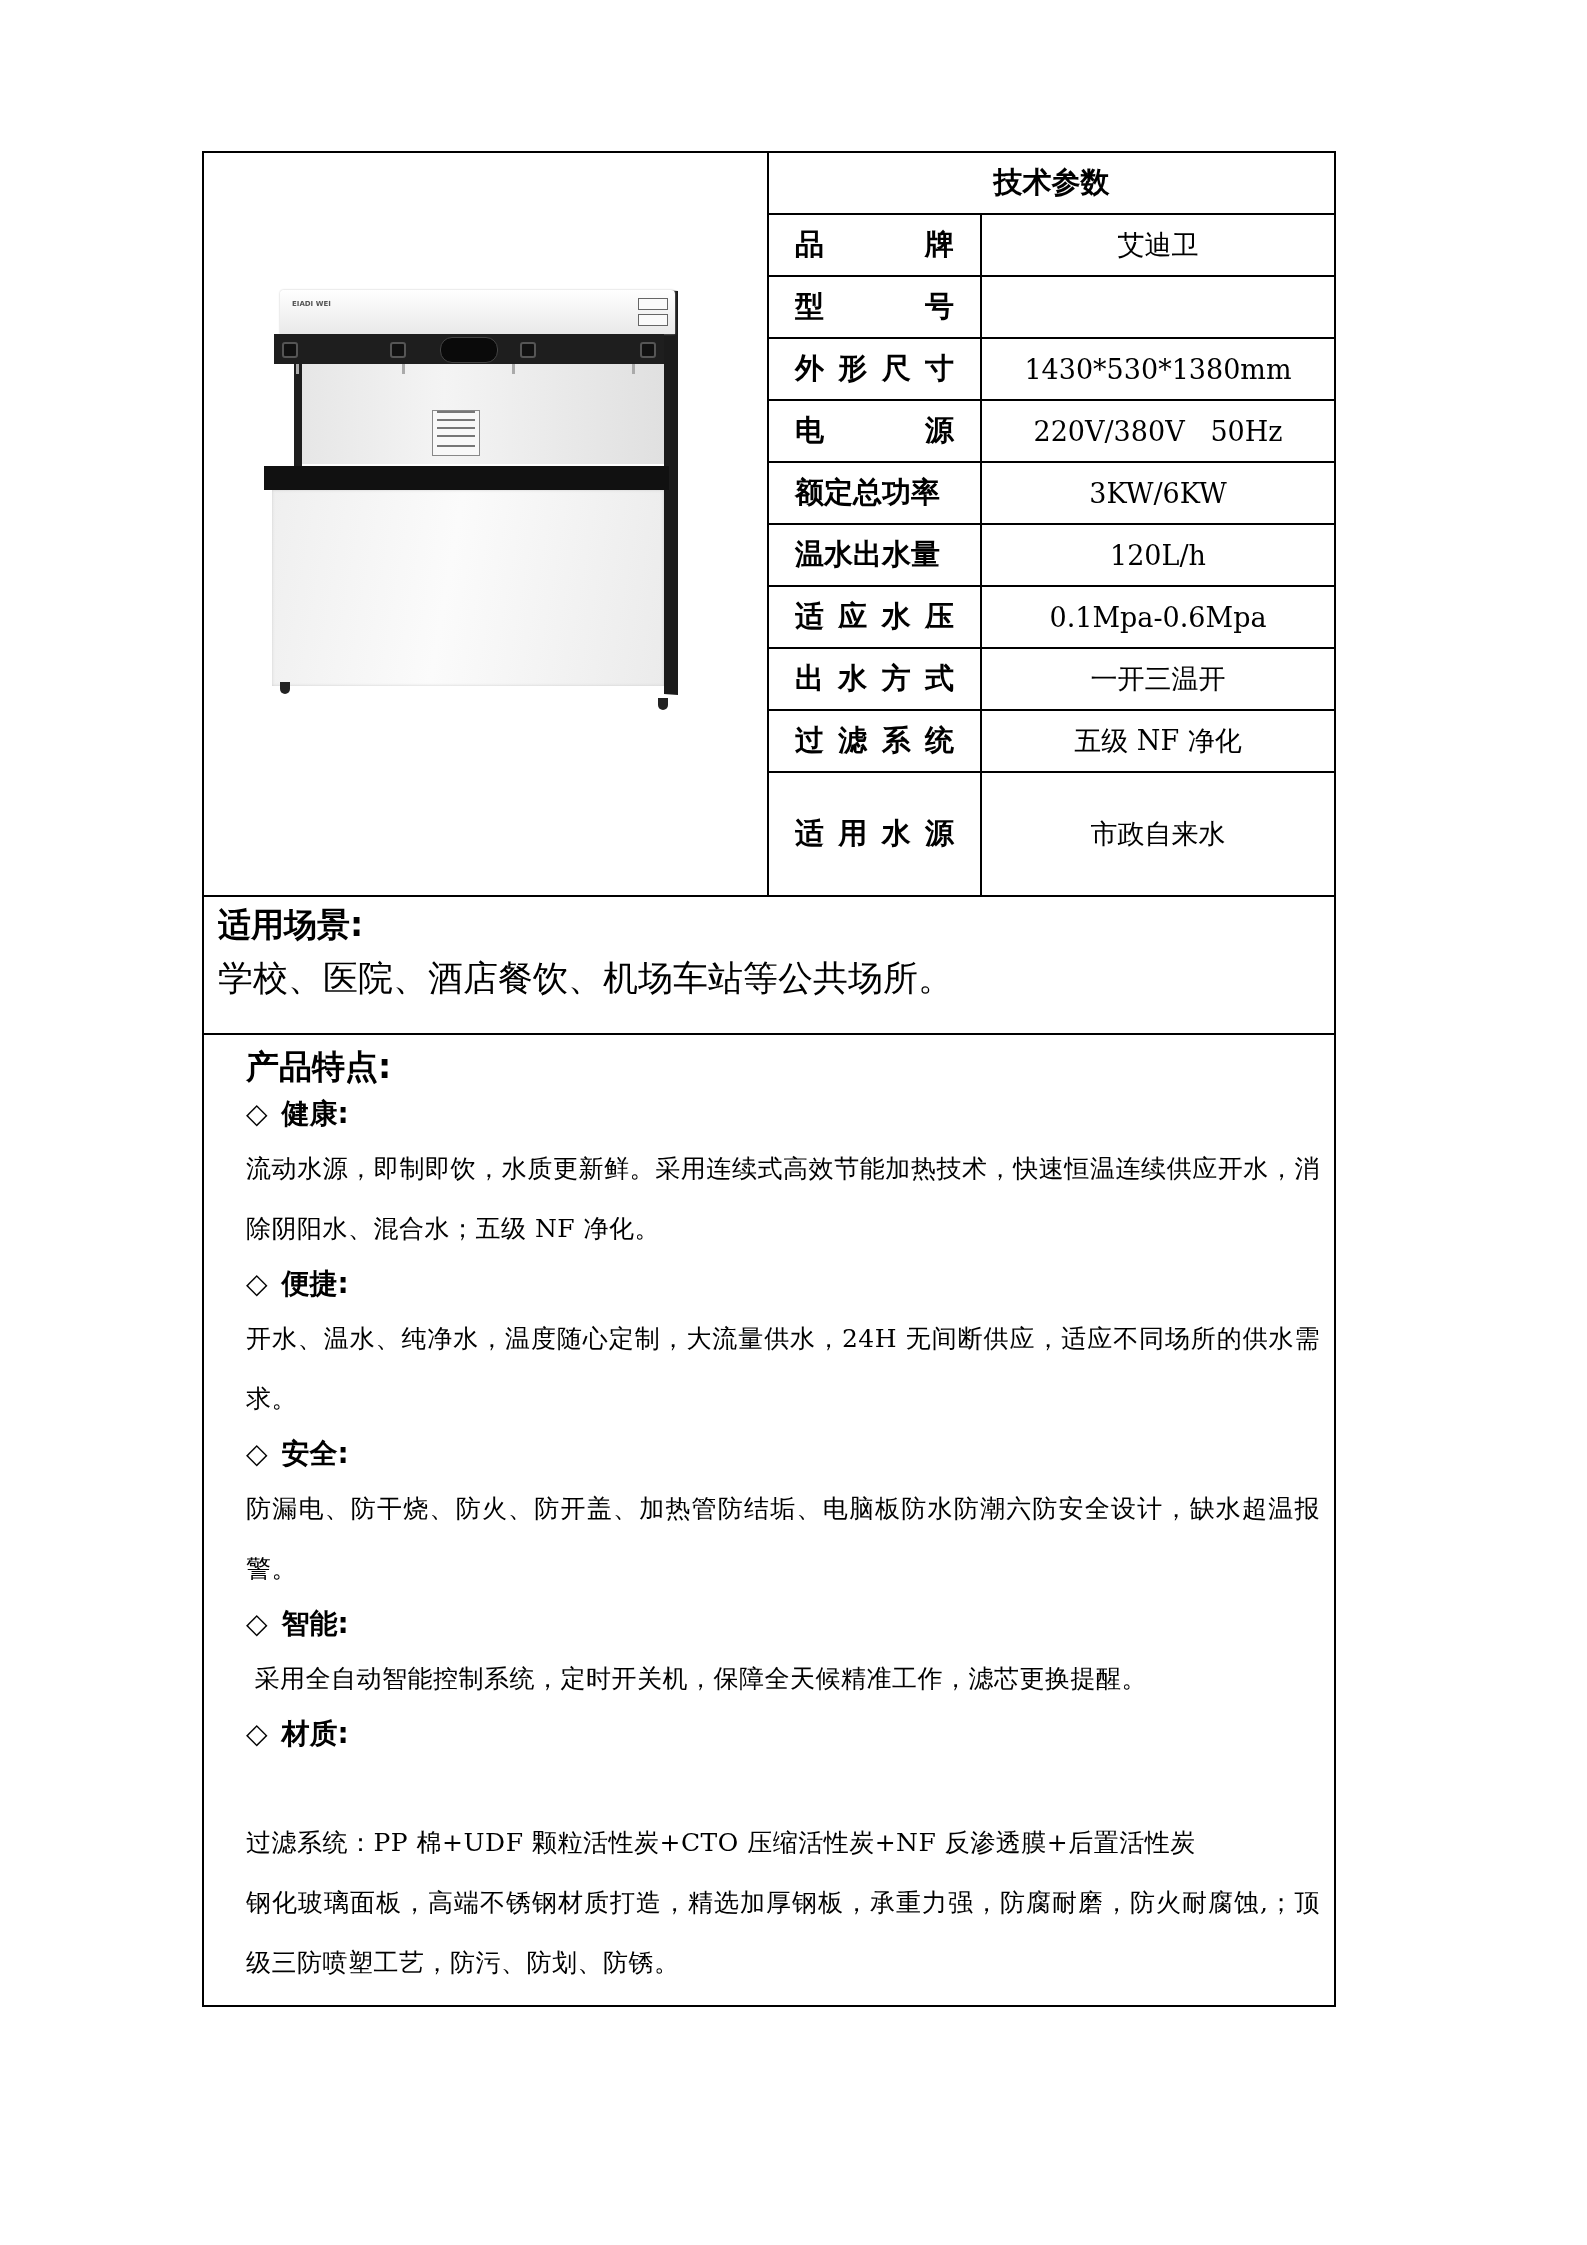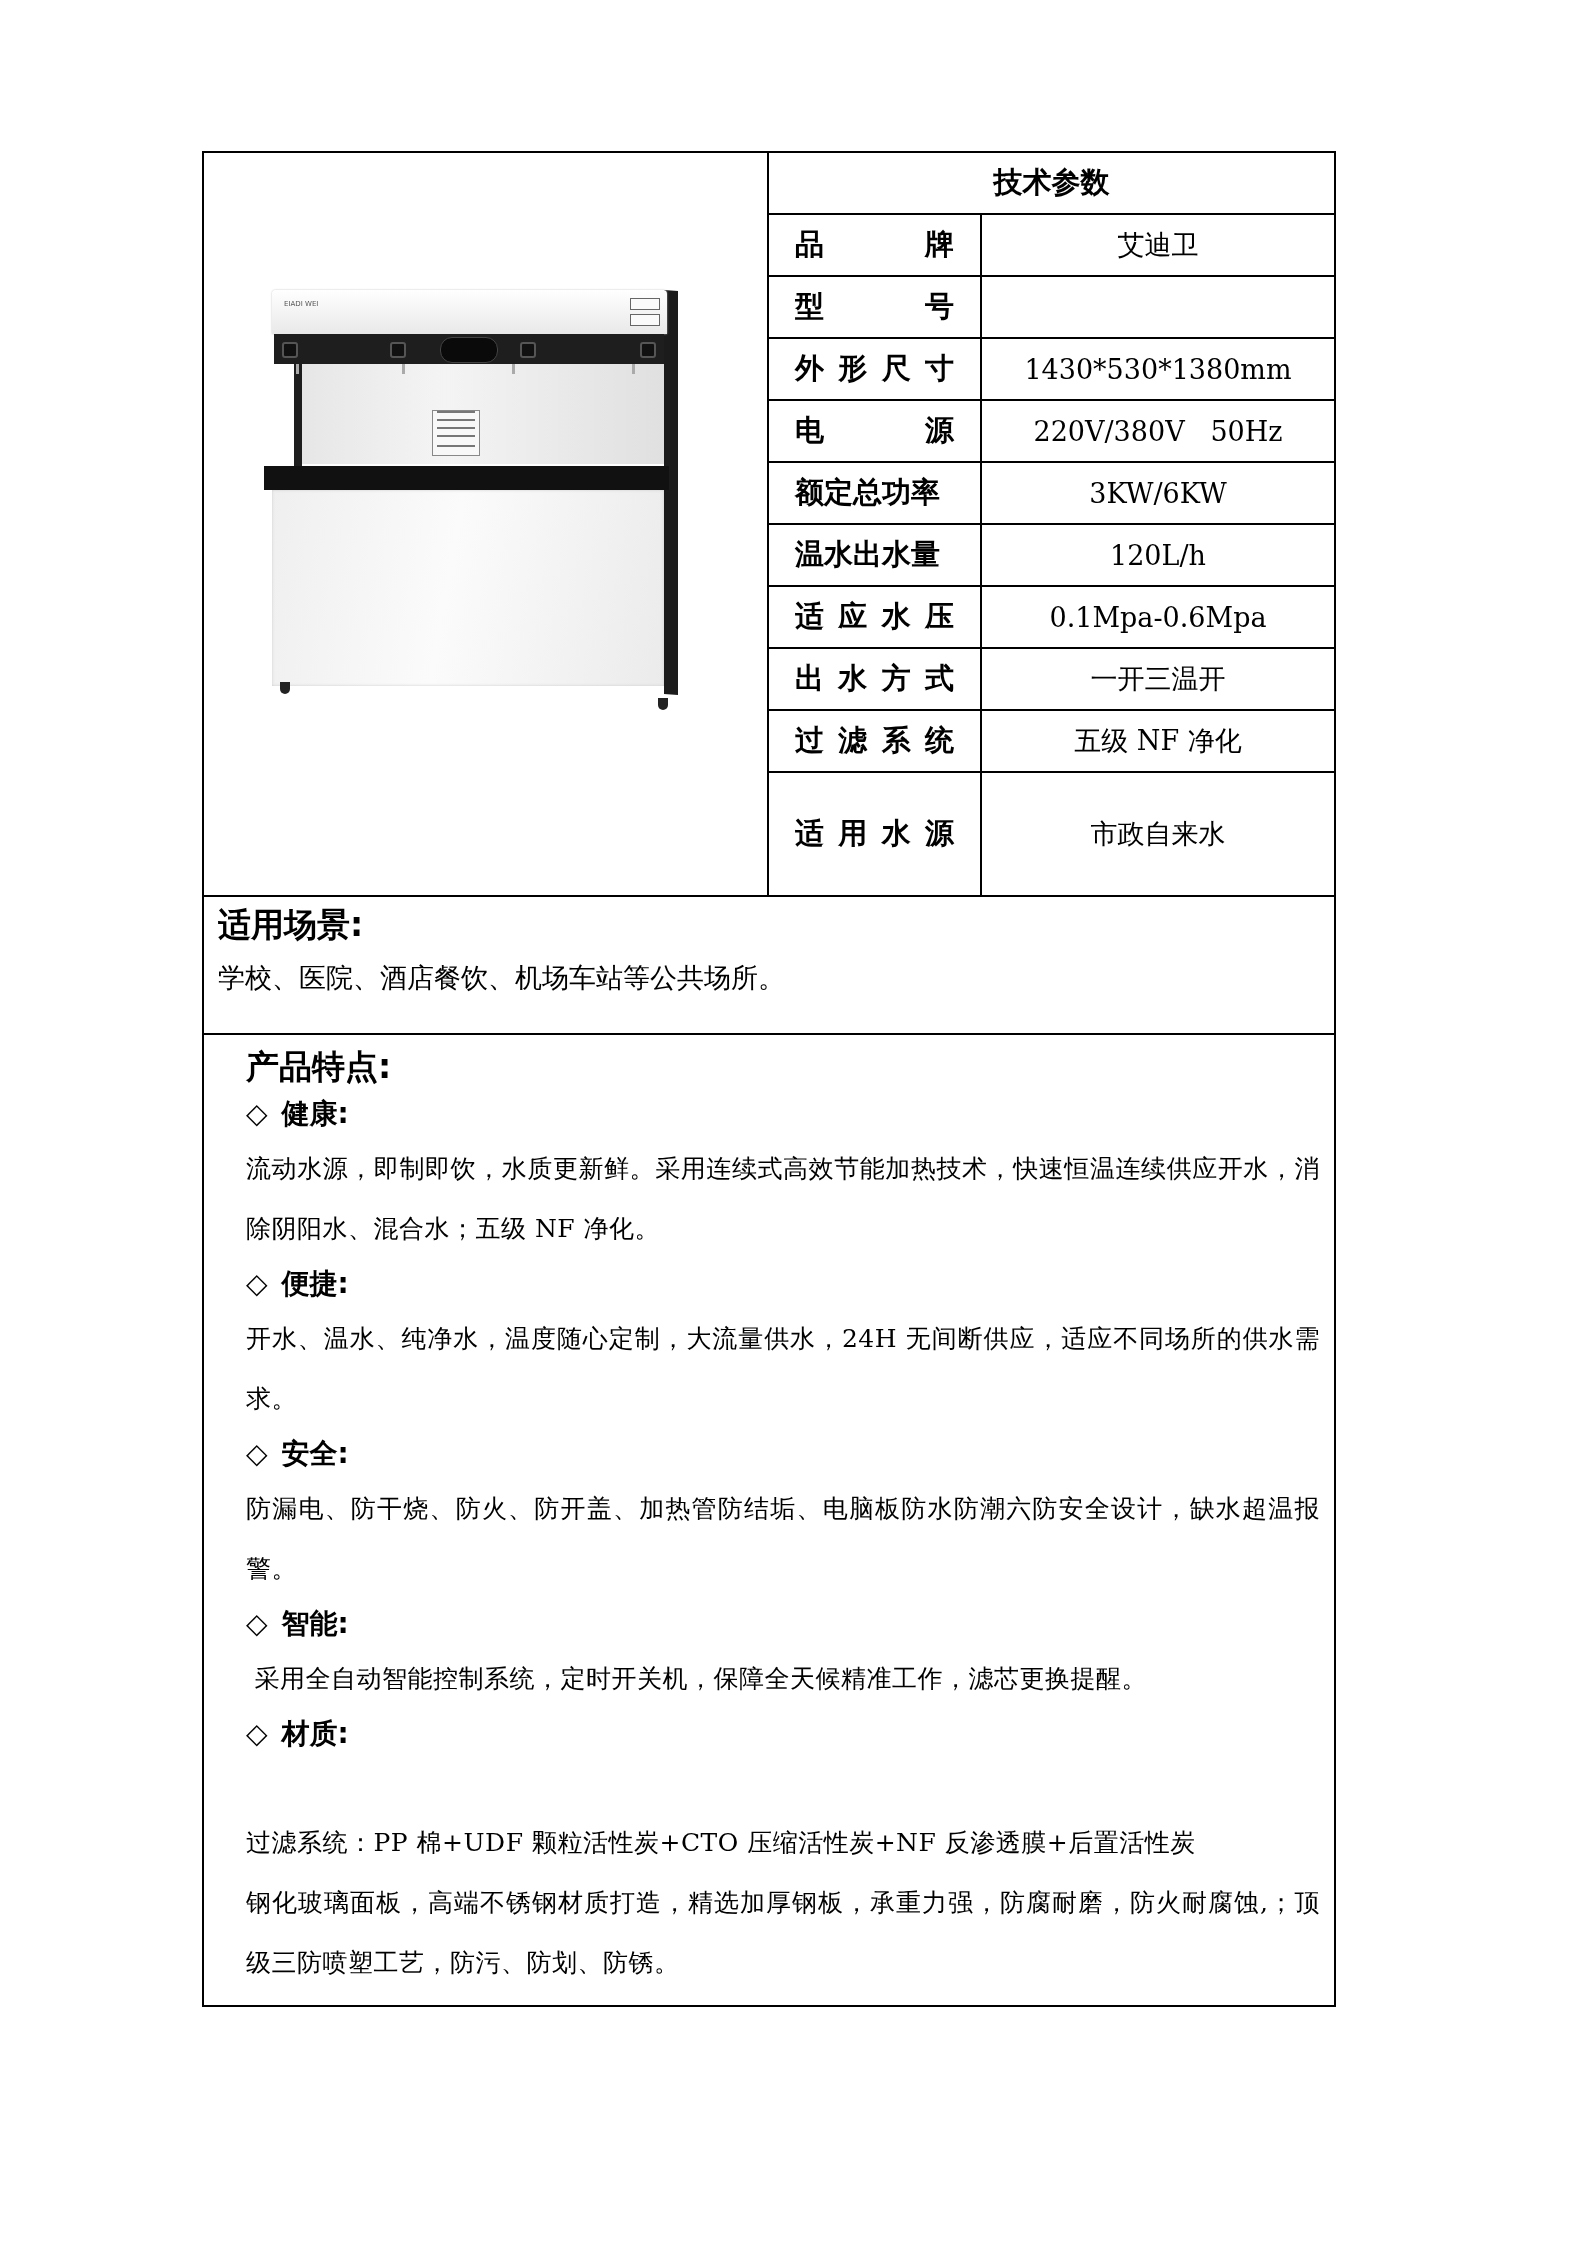--- a/index.html
+++ b/index.html
@@ -11,28 +11,28 @@
   .spec { flex:1; display:flex; flex-direction:column; }
   .spec-title { height:62px; border-bottom:2px solid #000; box-sizing:border-box; display:flex; align-items:center; justify-content:center; font-size:29px; font-weight:bold; font-family:"DejaVu Sans","Liberation Sans",sans-serif; }
   .spec-row { display:flex; height:62px; border-bottom:2px solid #000; box-sizing:border-box; }
   .spec-row:last-child { border-bottom:none; flex:1; }
   .spec-label { width:213px; border-right:2px solid #000; box-sizing:border-box; display:flex; align-items:center; justify-content:space-between; padding:0 26px 0 26px; font-size:29px; font-weight:bold; font-family:"DejaVu Sans","Liberation Sans",sans-serif; }
   .spec-label span { display:inline-block; }
   .spec-value { flex:1; display:flex; align-items:center; justify-content:center; font-size:27px; font-family:"DejaVu Serif","Liberation Serif",serif; }
   .section { border-bottom:2px solid #000; box-sizing:border-box; padding:0 14px; }
   .section:last-child { border-bottom:none; }
   .sec-title { font-size:33px; font-weight:bold; font-family:"DejaVu Sans","Liberation Sans",sans-serif; line-height:40px; }
-  .sec-body { font-size:27px; line-height:54px; }
+  .sec-body { font-size:35px; line-height:54px; }
   .feat-head { font-size:28px; font-weight:bold; font-family:"DejaVu Sans","Liberation Sans",sans-serif; line-height:50px; }
   .feat-text { font-size:25px; line-height:60px; letter-spacing:0.5px; text-align:justify; }
   .diamond { display:inline-block; margin-right:14px; font-weight:normal; }
 
   
   .disp { position:absolute; left:68px; top:137px; width:430px; height:430px; }
-  .d-top { position:absolute; left:0; top:0; width:395px; height:44px; background:linear-gradient(#ffffff,#e9e9e9); border-radius:4px 4px 0 0; box-shadow:0 0 2px #bbb; }
+  .d-top { position:absolute; left:8px; top:0; width:395px; height:44px; background:linear-gradient(#ffffff,#e9e9e9); border-radius:4px 4px 0 0; box-shadow:0 0 2px #bbb;font-weight:bold; }
   .d-side { position:absolute; left:392px; top:0; width:14px; height:404px; background:#1b1b1b; transform:skewY(4deg); transform-origin:top left; }
   .d-bar { position:absolute; left:2px; top:44px; width:390px; height:30px; background:#1e1e1e; }
   .d-disp-screen { position:absolute; left:168px; top:47px; width:56px; height:24px; background:#0a0a0a; border-radius:12px; border:1px solid #444; }
   .d-btn { position:absolute; top:52px; width:12px; height:12px; background:#111; border:2px solid #555; border-radius:3px; }
   .d-tap { position:absolute; top:74px; width:3px; height:10px; background:#aaa; }
   .d-back { position:absolute; left:26px; top:74px; width:366px; height:100px; background:linear-gradient(90deg,#e6e6e6,#f4f4f4 40%,#e0e0e0); }
   .d-left-post { position:absolute; left:22px; top:74px; width:8px; height:104px; background:#1e1e1e; }
   .d-label { position:absolute; left:160px; top:120px; width:46px; height:44px; background:#f8f8f8; border:1px solid #888; }
   .d-label::before, .d-label::after { content:""; position:absolute; left:4px; right:4px; height:2px; background:#777; }
   .d-label::before { top:8px; box-shadow:0 8px 0 #777, 0 16px 0 #777, 0 26px 0 #777; }

